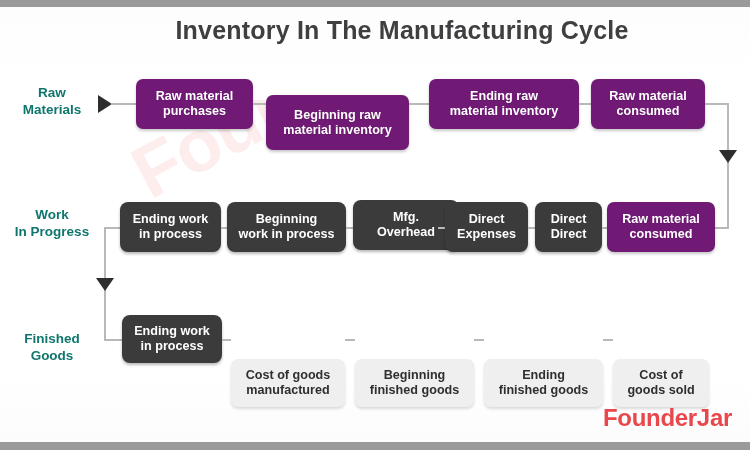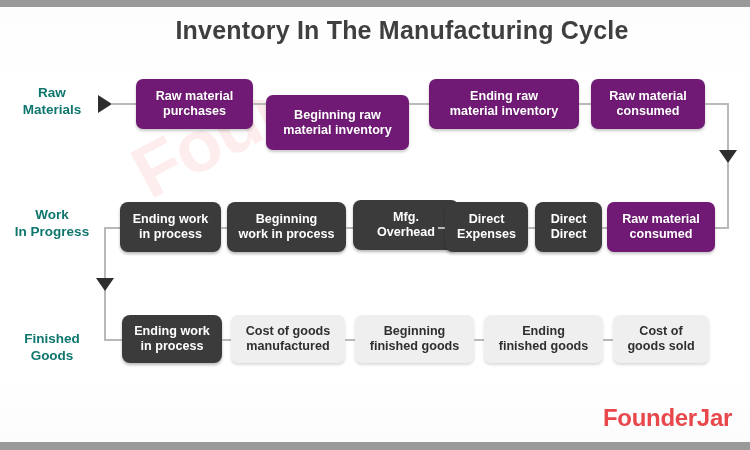--- a/index.html
+++ b/index.html
@@ -104,20 +104,21 @@
   .box.dark {
     background: #3b3b3b;
     color: #ffffff;
     box-shadow: 0 2px 3px rgba(0,0,0,0.28);
     border-radius: 8px;
   }
   .box.light {
     background: #efefef;
     color: #2f2f2f;
     box-shadow: 0 2px 3px rgba(0,0,0,0.14);
+    margin-top: 44px;
   }
 
   
   .conn {
     position: absolute;
     background: #b9b9b9;
   }
   .conn.h { height: 2px; }
   .conn.v { width: 2px; }
 

